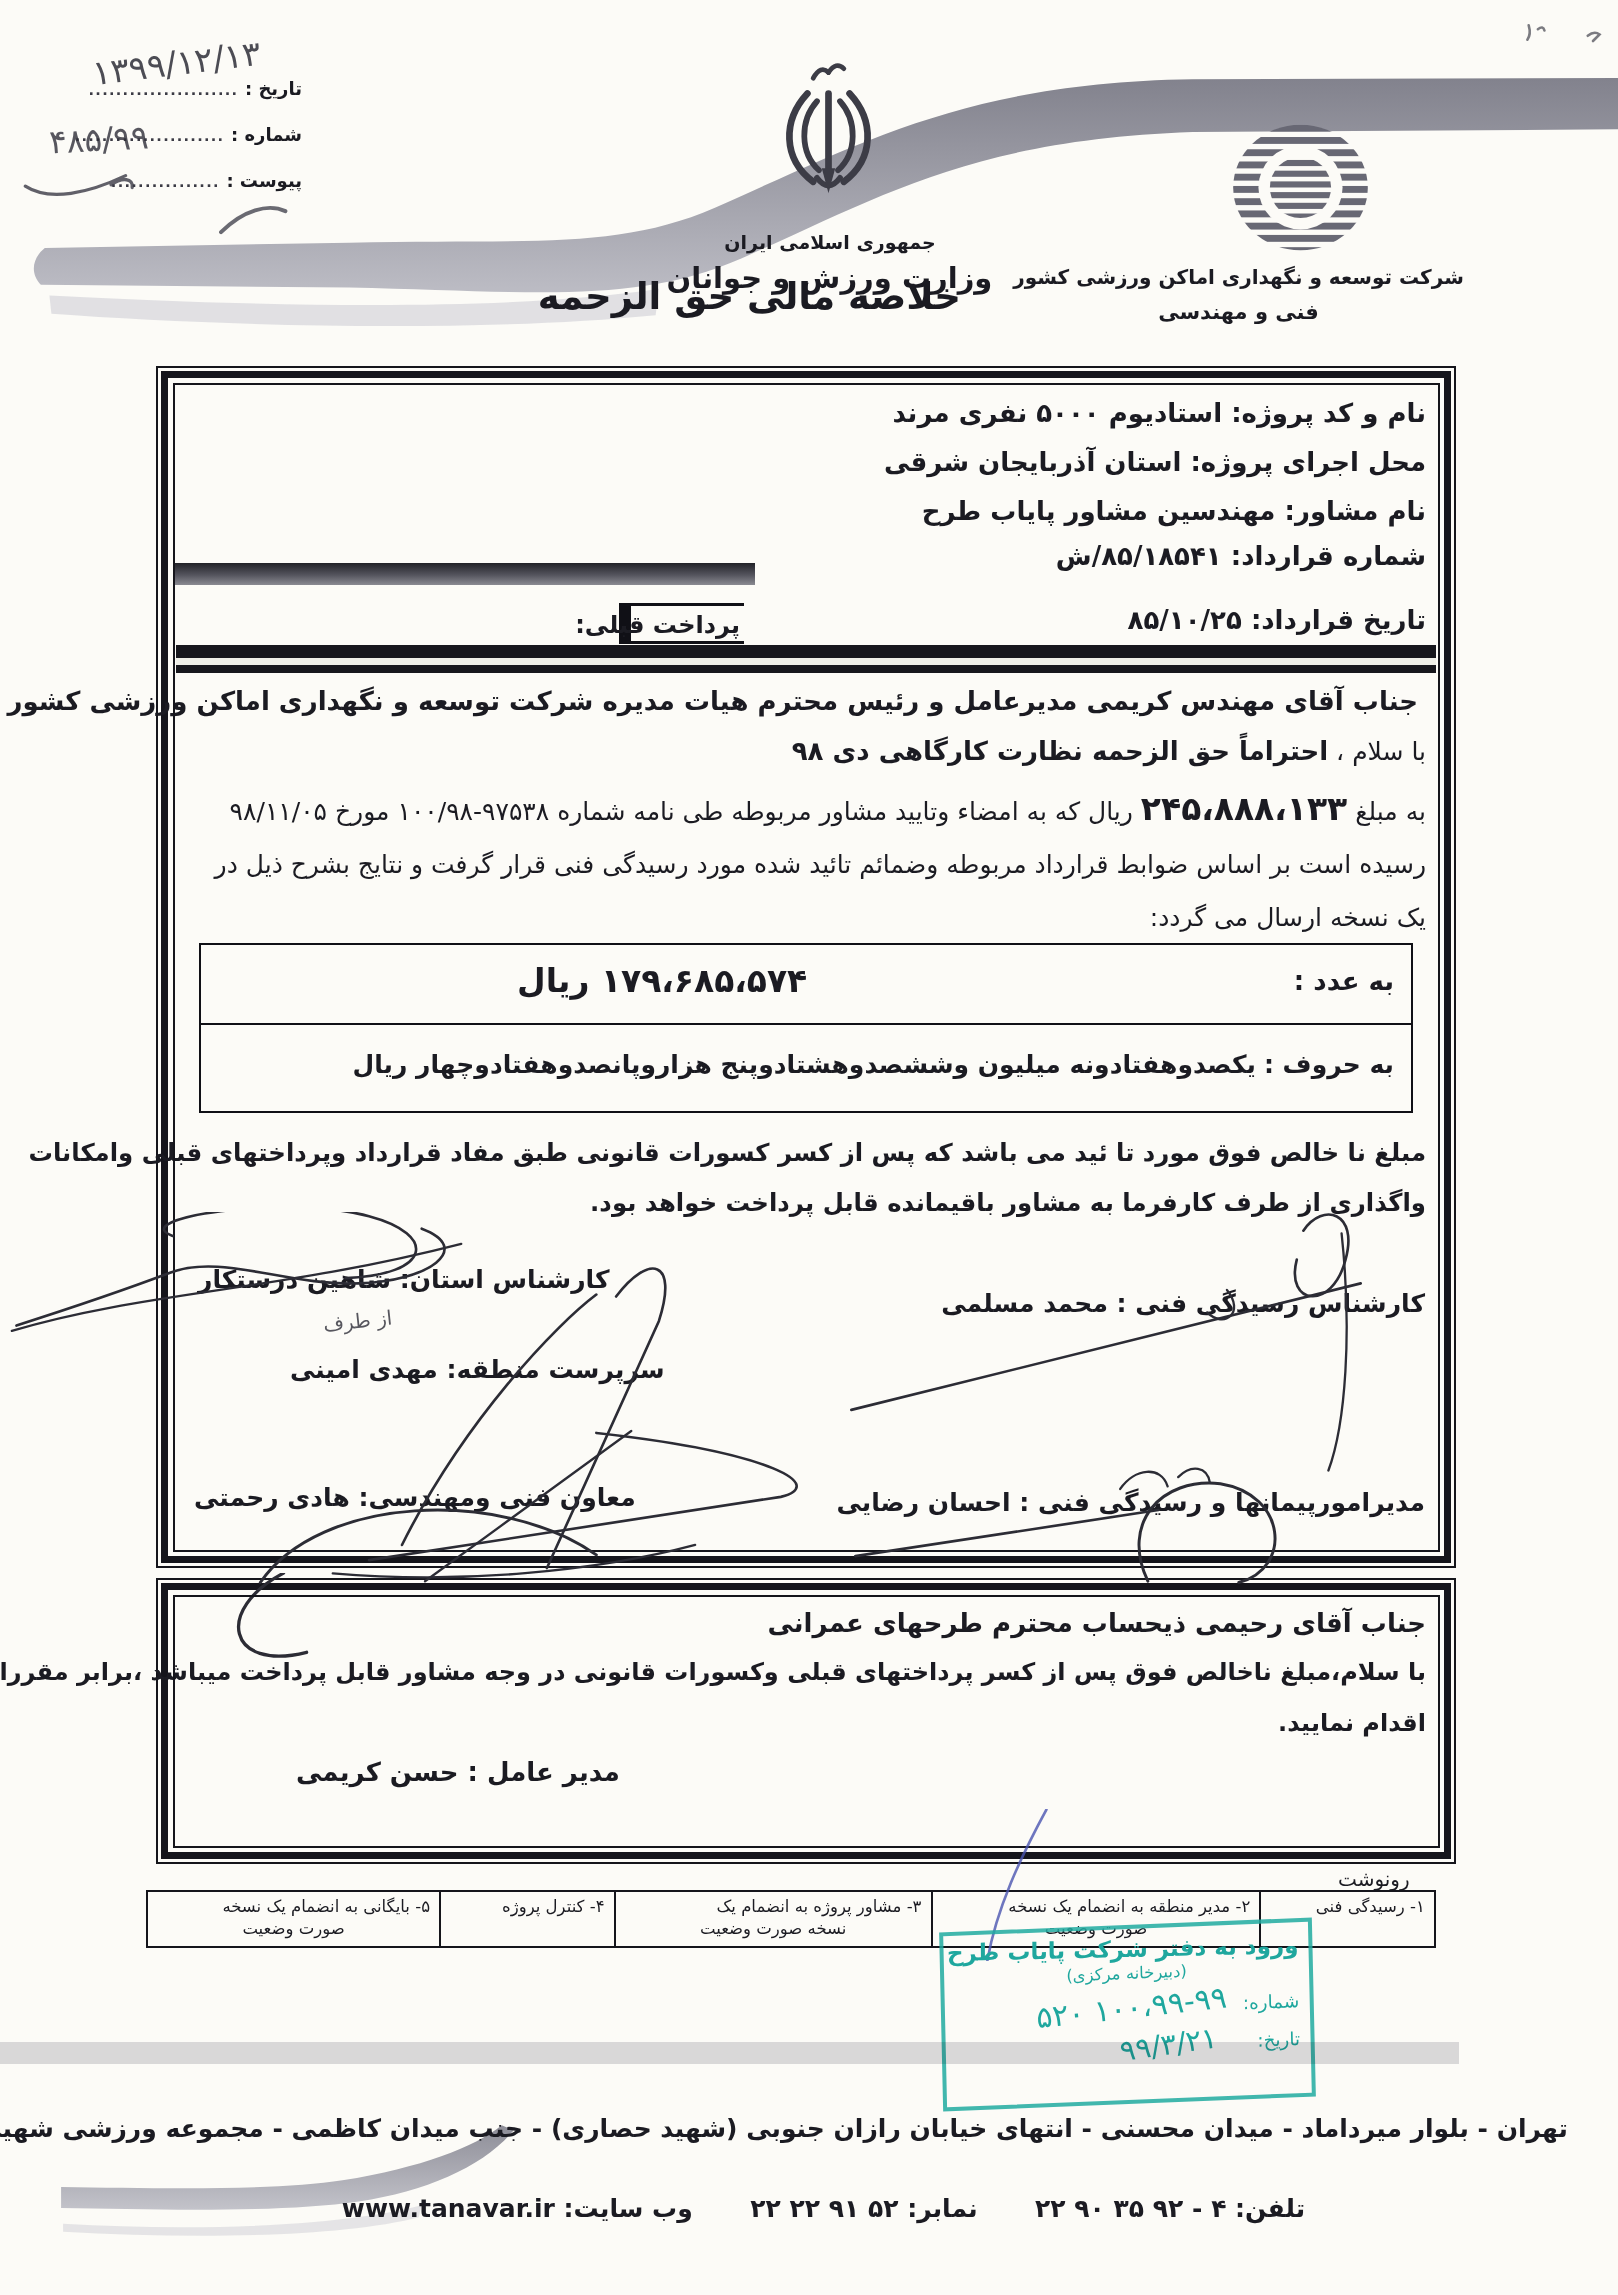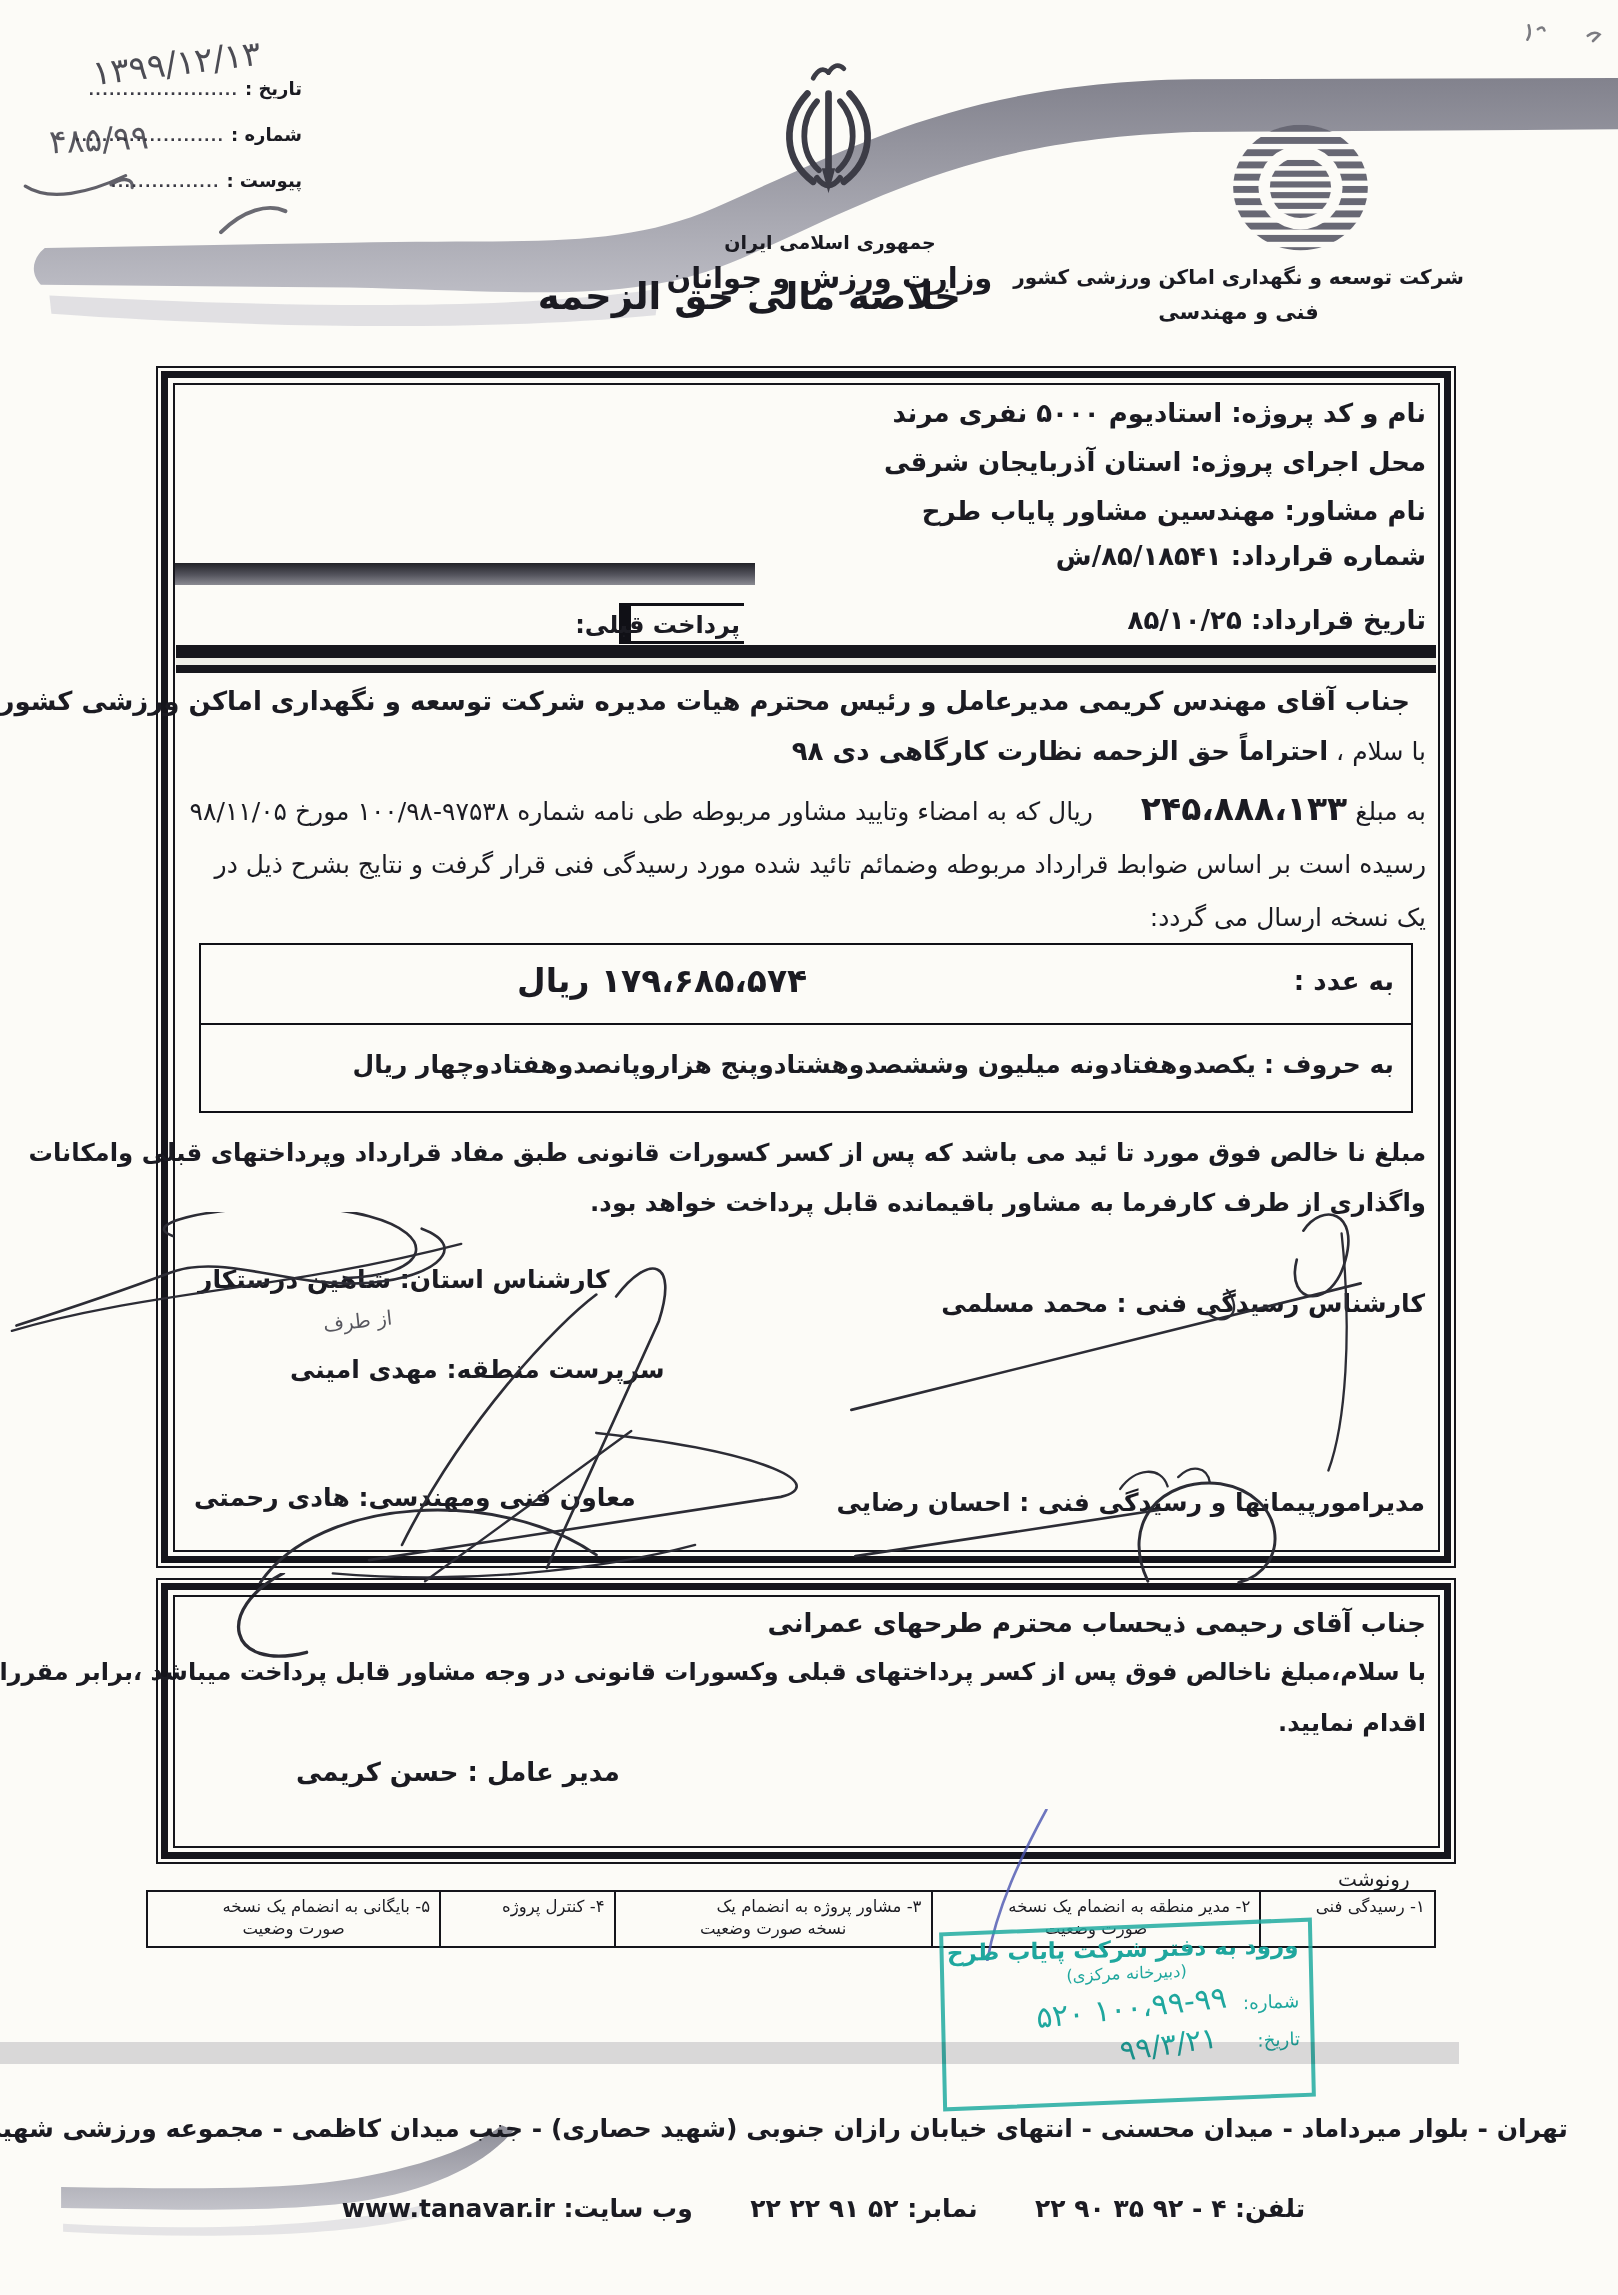--- a/index.html
+++ b/index.html
@@ -121,29 +121,29 @@
     <div class="abs rt b nw" style="right:28px;top:128px;font-size:26px;">نام مشاور: مهندسین مشاور پایاب طرح</div>
     <div class="abs rt b nw" style="right:28px;top:79px;font-size:26px;">محل اجرای پروژه: استان آذربایجان شرقی</div>
     <div class="abs rt b nw" style="right:28px;top:173px;font-size:26px;">شماره قرارداد: ۸۵/۱۸۵۴۱/ش</div>
     <div class="abs rt b nw" style="right:28px;top:237px;font-size:26px;">تاریخ قرارداد: ۸۵/۱۰/۲۵</div>
 
     <div class="abs" style="left:17px;top:195px;width:580px;height:22.4px;background:linear-gradient(180deg,#222228,#55555e 55%,#8a8a92);"></div>
     <div class="abs rt b nw" style="left:461px;top:235px;width:125px;height:41px;border-left:12px solid #101016;border-top:3.3px solid #101016;border-bottom:3.3px solid #101016;font-size:24px;padding:5.3px 4px 0 9.2px;box-sizing:border-box;">پرداخت قبلی:</div>
 
     <div class="abs divband" style="left:18.4px;right:18.4px;top:277px;height:28px;"></div>
 
-    <div class="abs rt b nw" style="right:44px;top:318px;font-size:26px;">جناب آقای مهندس کریمی مدیرعامل و رئیس محترم هیات مدیره شرکت توسعه و نگهداری اماکن ورزشی کشور</div>
+    <div class="abs rt b nw" style="right:36px;top:318px;font-size:26px;">جناب آقای مهندس کریمی مدیرعامل و رئیس محترم هیات مدیره شرکت توسعه و نگهداری اماکن ورزشی کشور</div>
     <div class="abs rt nw" style="right:28px;top:368px;font-size:25px;">
       <span>با سلام ،</span>
       <span class="b" style="font-size:26px;text-align:right;">احتراماً حق الزحمه نظارت کارگاهی دی ۹۸</span>
     </div>
 
     <div class="abs rt" style="right:28px;left:28px;top:414px;font-size:25px;line-height:53px;">
       <span>به مبلغ</span>
-      <span class="b" style="font-size:33px;font-weight:900;letter-spacing:0.7px;margin-left:40px;">۲۴۵،۸۸۸،۱۳۳</span>
+      <span class="b" style="font-size:33px;font-weight:900;letter-spacing:0.7px;">۲۴۵،۸۸۸،۱۳۳</span>
       <span>ریال که به امضاء وتایید مشاور مربوطه طی نامه شماره ۹۷۵۳۸-۱۰۰/۹۸ مورخ ۹۸/۱۱/۰۵ رسیده است بر اساس ضوابط قرارداد مربوطه وضمائم تائید شده مورد رسیدگی فنی قرار گرفت و نتایج بشرح ذیل در یک نسخه ارسال می گردد:</span>
     </div>
 
     <div class="abs" style="left:41px;right:41px;top:575px;height:166px;border:2.6px solid #101016;">
       <div style="position:relative;height:78px;border-bottom:2.6px solid #101016;">
         <span class="abs b nw" style="right:17px;top:21px;font-size:26px;">به عدد :</span>
         <span class="abs b nw" style="left:316px;top:16px;font-size:33px;font-weight:900;letter-spacing:0.7px;">۱۷۹،۶۸۵،۵۷۴ ریال</span>
       </div>
       <div style="position:relative;height:83px;">
         <span class="abs rt nw" style="right:17px;top:25px;font-size:25px;">

